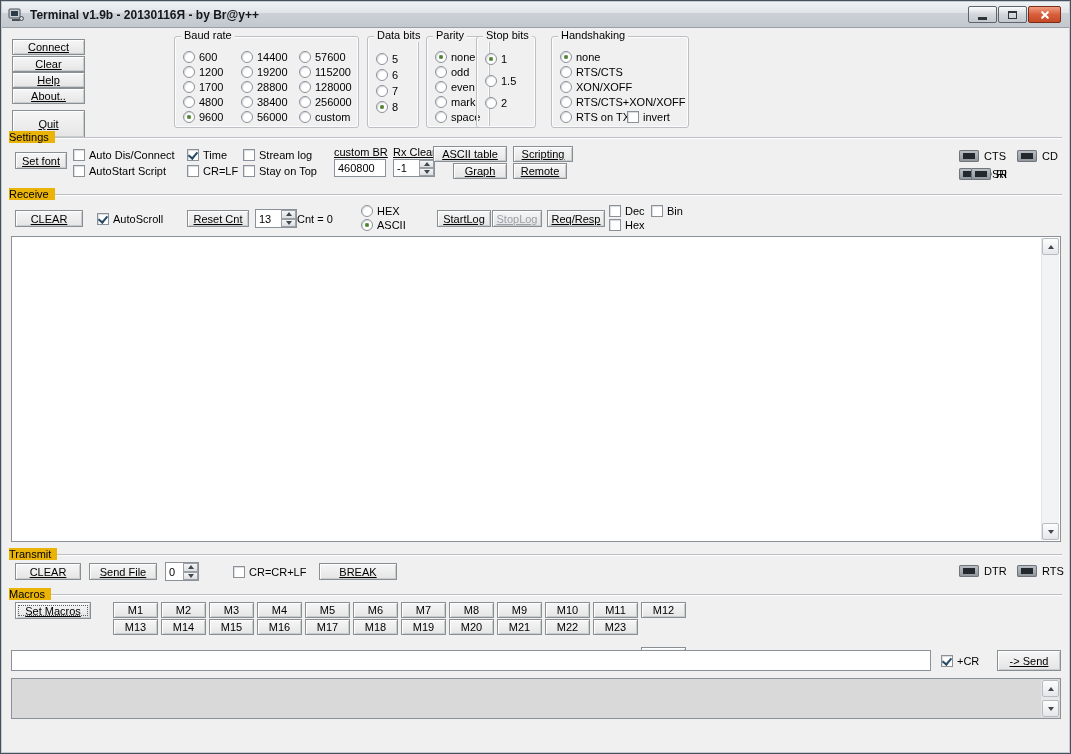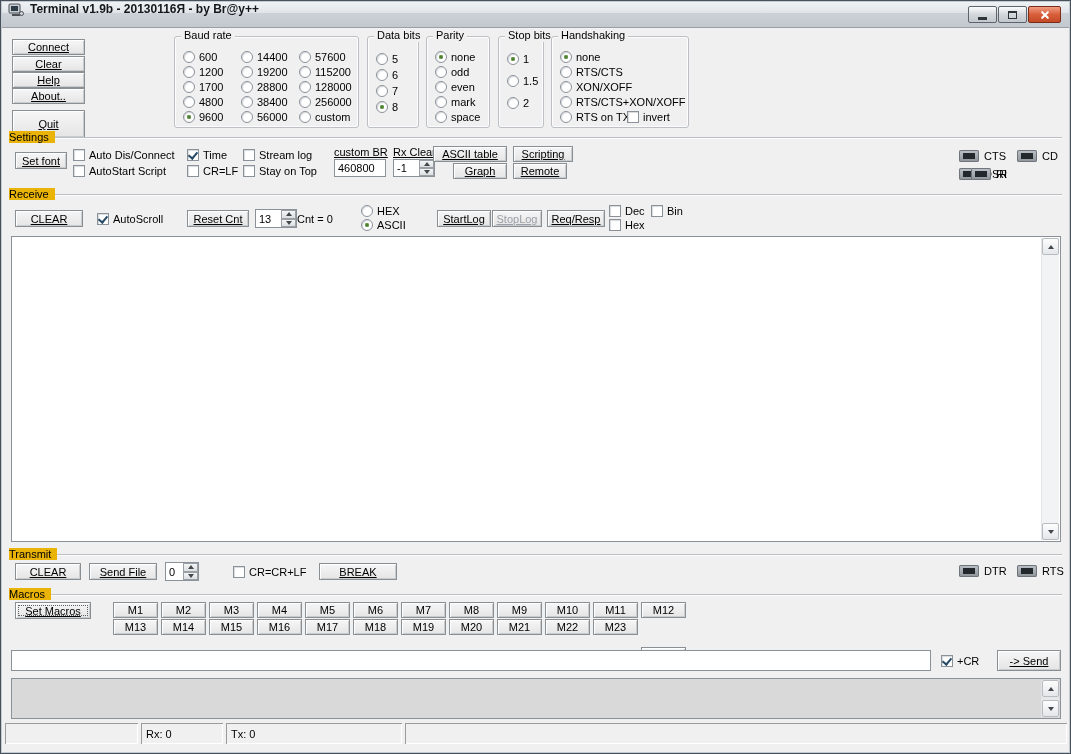--- a/index.html
+++ b/index.html
@@ -5,21 +5,21 @@
   html,body{margin:0;padding:0}
   body{width:1071px;height:754px;overflow:hidden;background:#9aa0a6;
        font-family:"Liberation Sans",sans-serif;font-size:11px;color:#000;
        -webkit-user-select:none;user-select:none}
   .window{position:absolute;left:0;top:0;width:1071px;height:754px;background:#f0f0f0;
           border:1px solid #48515a;box-shadow:inset 0 0 0 1px #c3cad1;box-sizing:border-box;overflow:hidden}
 
   
   .titlebar{position:absolute;left:1px;top:1px;right:1px;height:26px;
             background:linear-gradient(180deg,#eff2f5 0%,#e0e4e8 45%,#ccd1d7 46%,#c2c8ce 100%);
-            border-bottom:1px solid #98a0a8;display:flex;align-items:flex-start;padding:0 6px;box-sizing:border-box}
+            border-bottom:1px solid #98a0a8;display:flex;align-items:center;padding:0 6px;box-sizing:border-box}
   .title-text{font-weight:bold;font-size:12px;color:#14181c;margin-left:6px;white-space:nowrap}
   .winbtns{position:absolute;right:8px;top:4px;display:flex}
   .winbtn{width:29px;height:17px;margin-left:1px;border:1px solid #5d646b;border-radius:2px;
           background:linear-gradient(180deg,#fbfcfd,#d3d7db 50%,#c3c8cd);
           display:flex;align-items:center;justify-content:center;box-sizing:border-box}
   .winbtn.close{width:33px;background:linear-gradient(180deg,#f09c82,#d95f3b 50%,#c44a28);border-color:#7a2d16}
   .min-glyph{width:9px;height:3px;background:#2e3338;margin-top:8px}
   .max-glyph{width:9px;height:8px;border:1px solid #2e3338;border-top-width:2px;box-sizing:border-box;background:transparent}
   .x-icon{position:relative;width:10px;height:10px}
   .x-icon::before,.x-icon::after{content:"";position:absolute;left:4px;top:0;width:2px;height:10px;background:#fff;border-radius:1px}
@@ -221,21 +221,21 @@
     <div class="radio-item" style="left:8px;top:58px">
         <span class="radio"></span>
         <span>mark</span>
       </div>
     <div class="radio-item" style="left:8px;top:73px">
         <span class="radio"></span>
         <span>space</span>
       </div>
   </div>
 
-  <div class="group" style="left:497px;top:35px;width:46px;height:92px">
+  <div class="group" style="left:475px;top:35px;width:60px;height:92px">
     <span class="legend">Stop bits</span>
     <div class="radio-item" style="left:8px;top:15px">
         <span class="radio checked"></span>
         <span>1</span>
       </div>
     <div class="radio-item" style="left:8px;top:37px">
         <span class="radio"></span>
         <span>1.5</span>
       </div>
     <div class="radio-item" style="left:8px;top:59px">
@@ -471,24 +471,14 @@
     <div class="vscroll" style="background:#e6e7e9">
       <div class="sb-btn sb-up">
           <span class="tri-up"></span>
         </div>
       <div class="sb-btn sb-down">
           <span class="tri-down"></span>
         </div>
     </div>
   </div>
 
-  <div class="statusbar">
-    <div class="status-panel" style="left:1px;width:133px"></div>
-    <div class="status-panel" style="left:137px;width:82px">
-        <span>Rx: 0</span>
-      </div>
-    <div class="status-panel" style="left:222px;width:176px">
-        <span>Tx: 0</span>
-      </div>
-    <div class="status-panel" style="left:401px;width:662px"></div>
-  </div>
 
 </div>
 
 </body></html>

